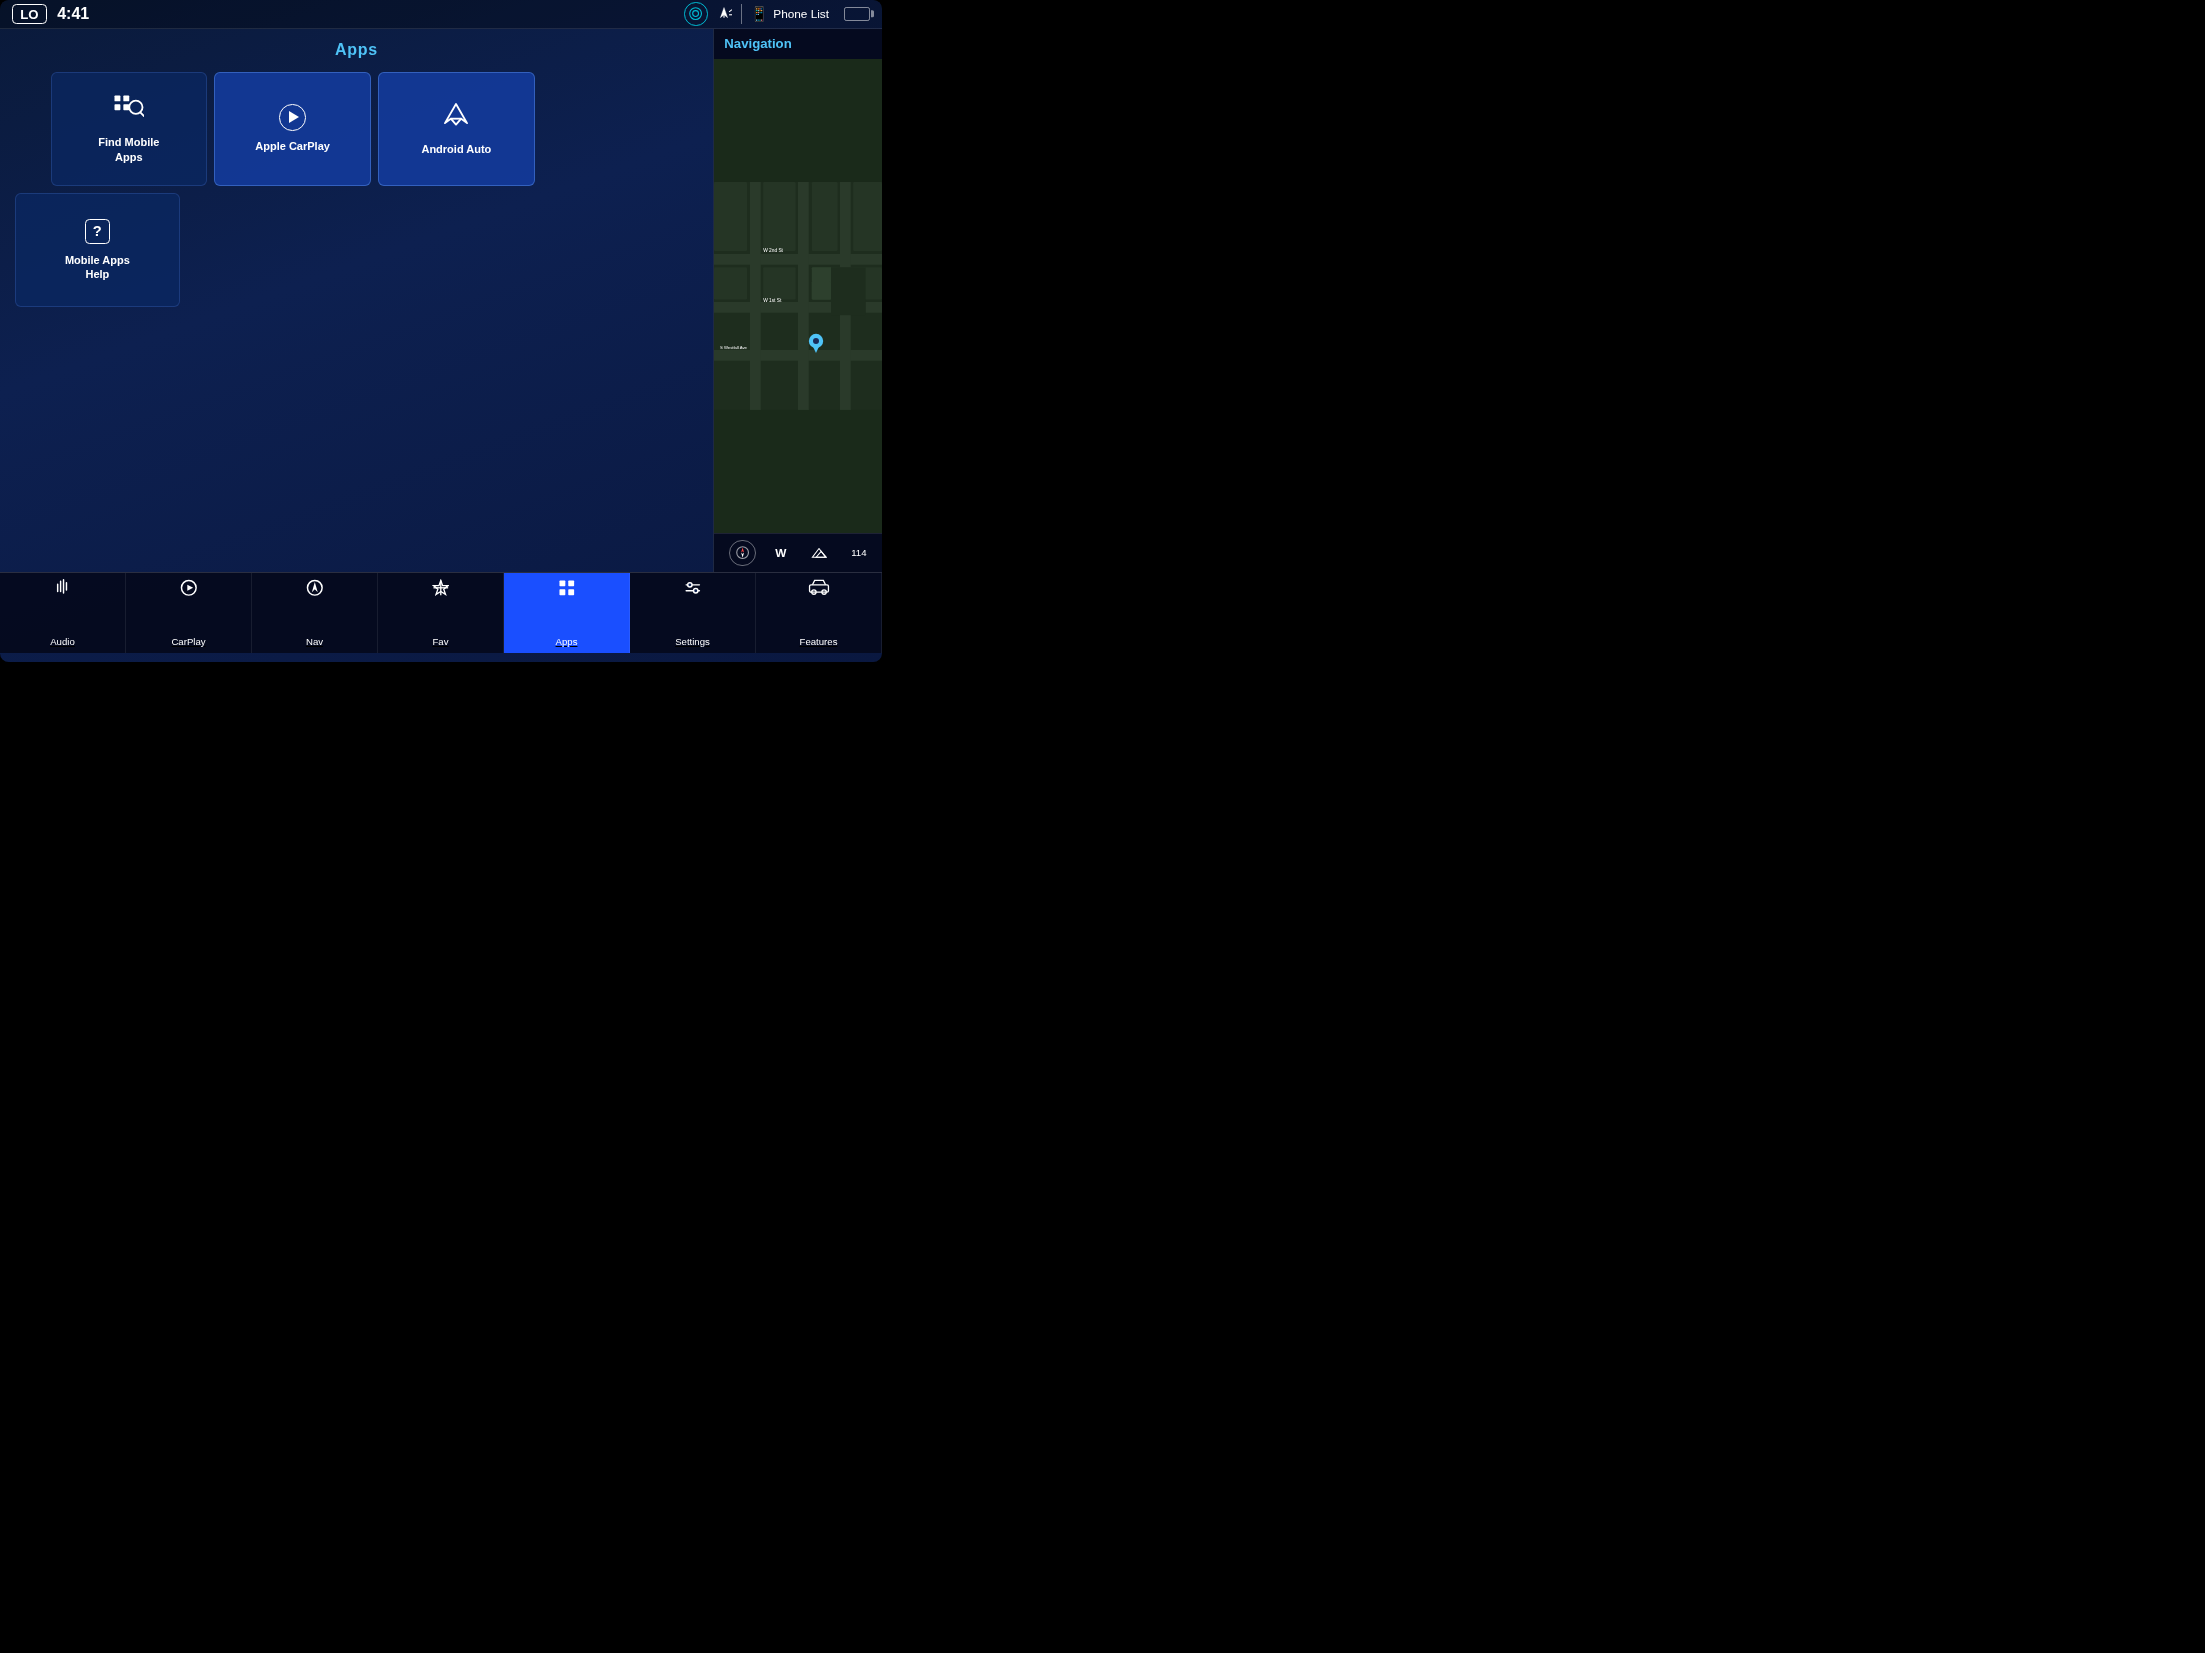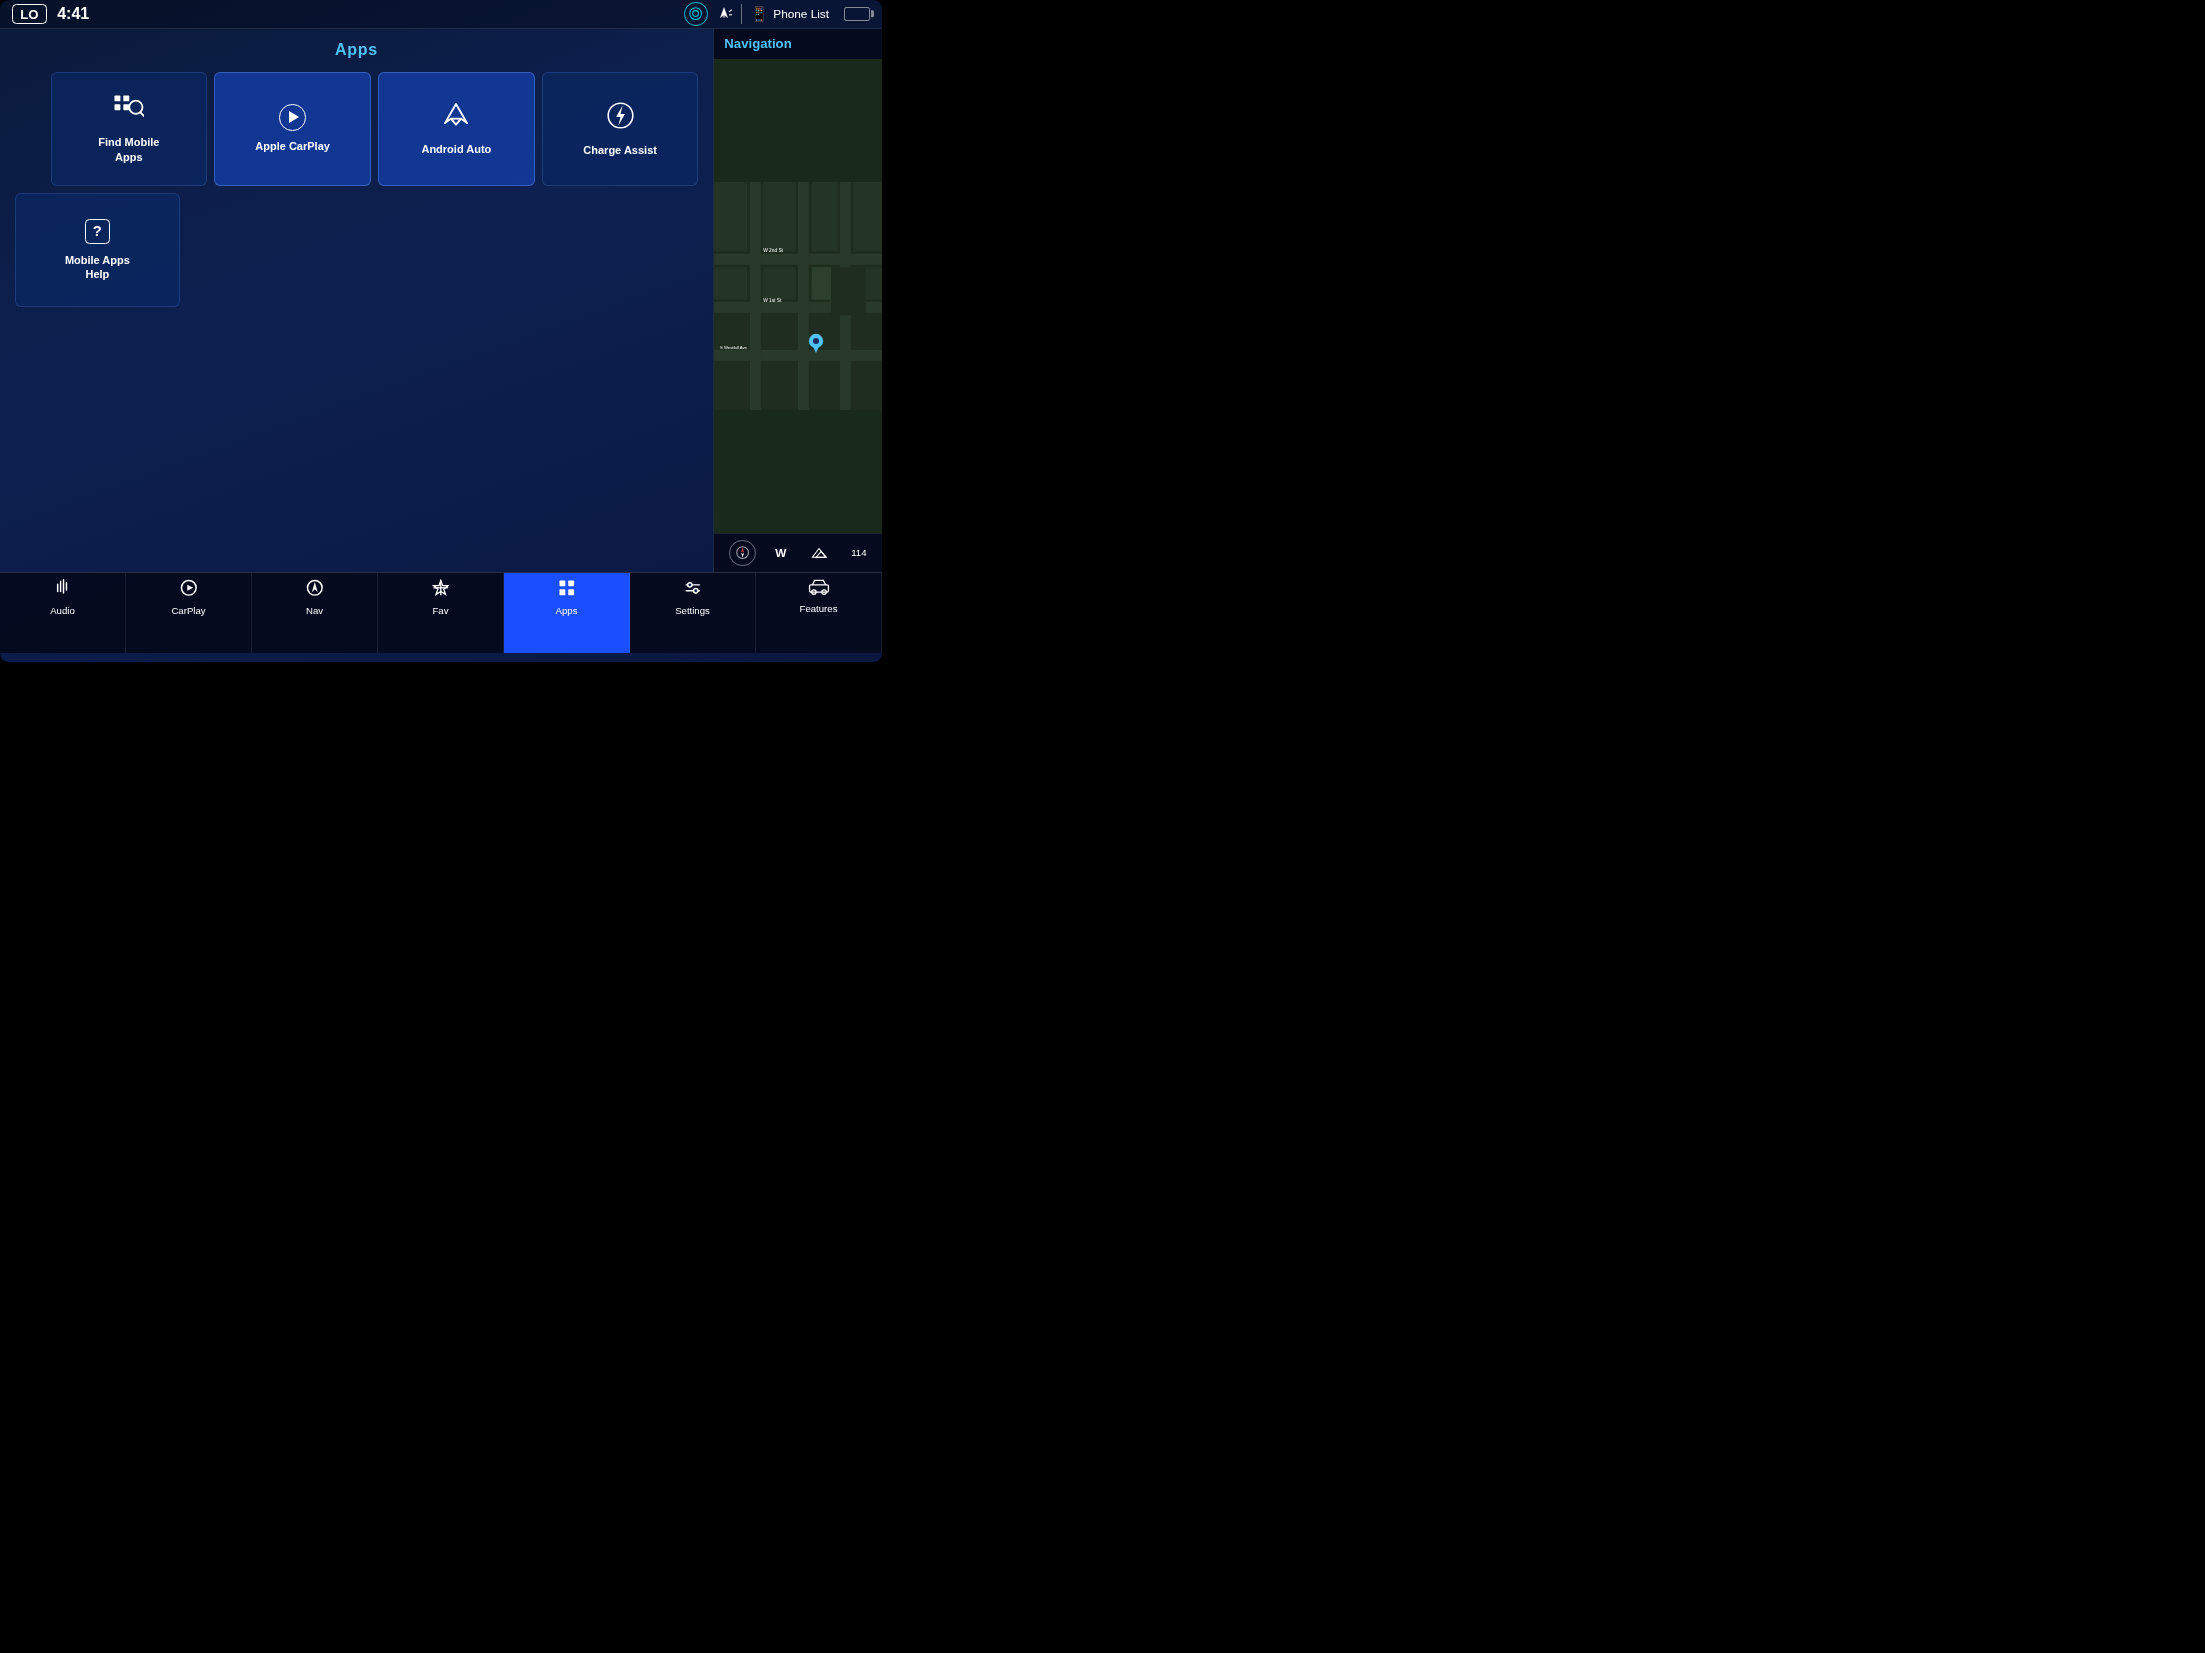--- a/index.html
+++ b/index.html
@@ -264,25 +264,26 @@
       border-top: 0.7px solid rgba(255,255,255,0.15);
       display: flex;
       align-items: stretch;
     }
 
     .nav-item {
       flex: 1;
       display: flex;
       flex-direction: column;
       align-items: center;
-      justify-content: flex-start;
+      justify-content: space-between;
       gap: 4.4px;
       cursor: pointer;
       border-right: 0.7px solid rgba(255,255,255,0.08);
       padding: 5.9px 2.9px;
+      text-decoration: underline;
     }
 
     .nav-item.active {
       background: #1a4fff;
     }
 
     .nav-item-icon {
       font-size: 16px;
       color: #fff;
     }
@@ -394,30 +395,20 @@
           <div class="app-tile-icon">
             <svg width="28" height="28" viewBox="0 0 38 38">
 
               <polygon points="19,4 34,30 26,24 19,32 12,24 4,30" fill="none" stroke="white" stroke-width="2.5" stroke-linejoin="round"></polygon>
               <line x1="12" y1="24" x2="26" y2="24" stroke="white" stroke-width="2.5"></line>
             </svg>
           </div>
           <div class="app-tile-label">Android Auto</div>
         </div>
 
-        <div class="app-tile">
-          <div class="app-tile-icon">
-            <svg width="29" height="29" viewBox="0 0 40 40">
-              <circle cx="20" cy="20" r="17" fill="none" stroke="white" stroke-width="2.2"></circle>
-
-              <polygon points="23,6 14,22 20,22 17,34 26,18 20,18" fill="white"></polygon>
-            </svg>
-          </div>
-          <div class="app-tile-label">Charge Assist</div>
-        </div>
       </div>
 
       <div class="apps-grid-row2">
 
         <div class="app-tile">
           <div class="app-tile-icon">
             <div class="help-icon">?</div>
           </div>
           <div class="app-tile-label">Mobile Apps<br>Help</div>
         </div>

